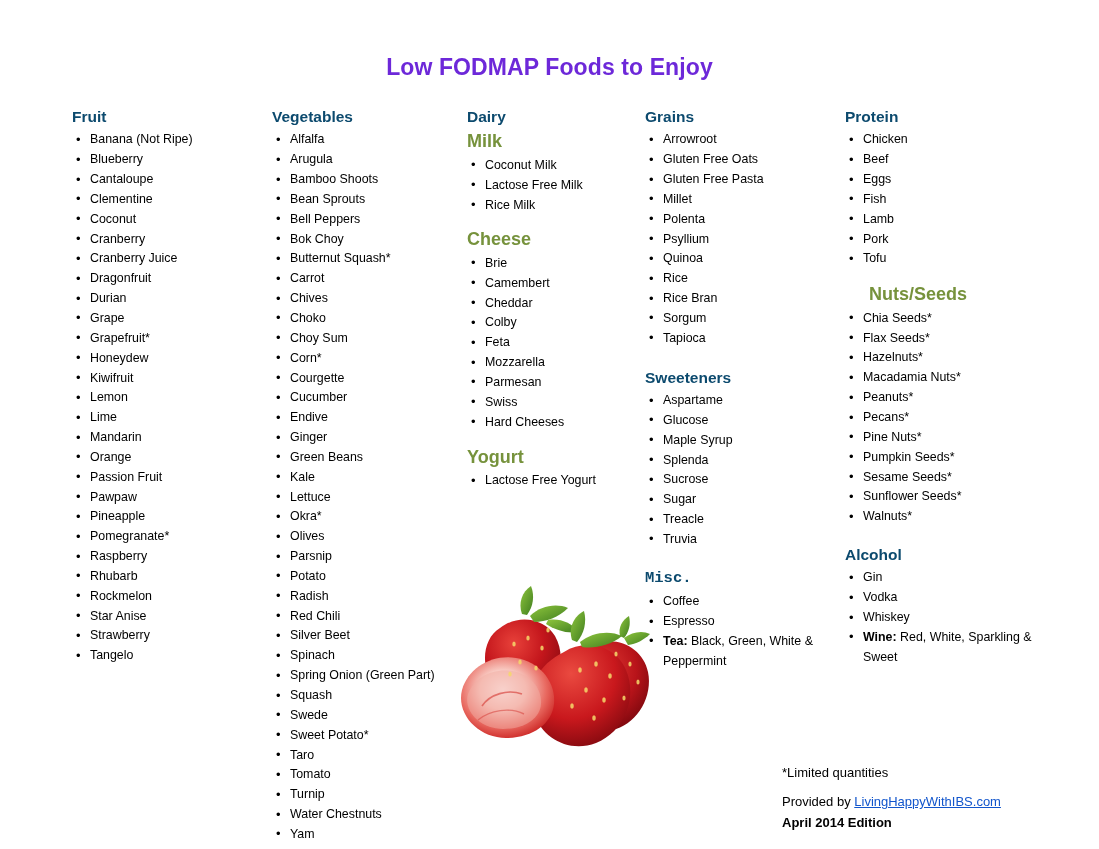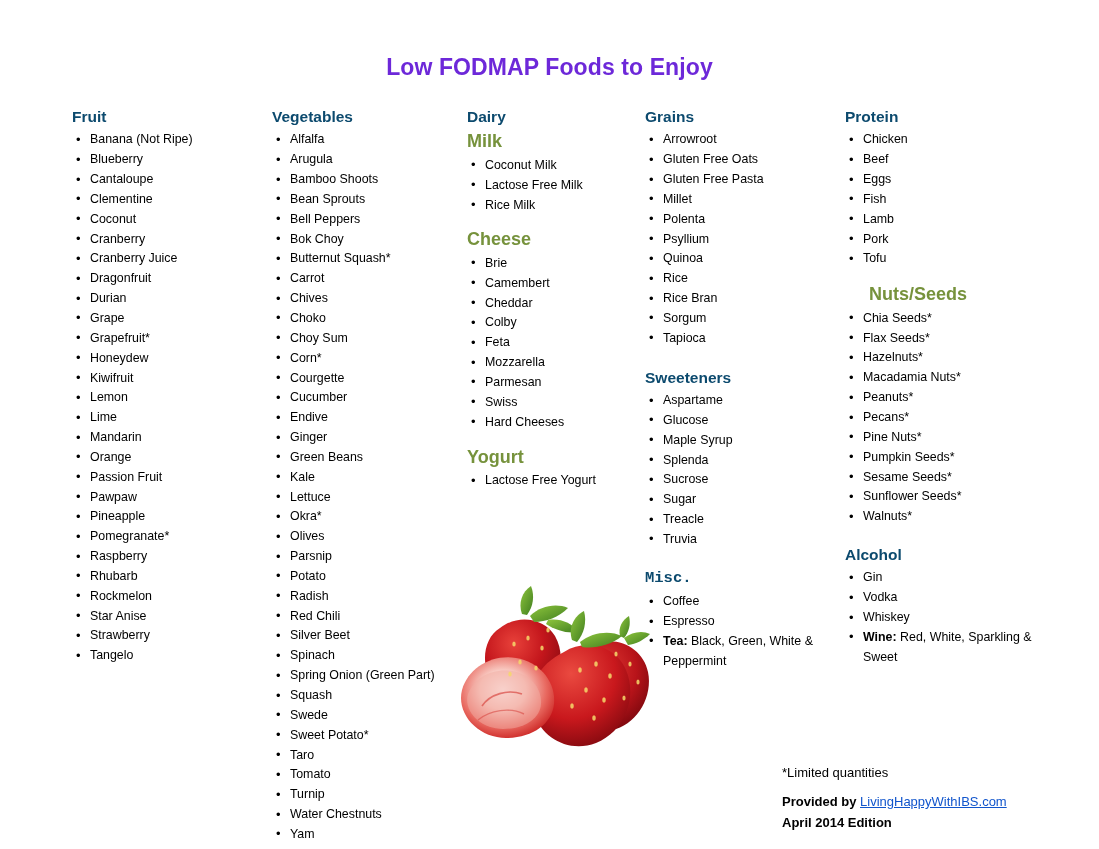--- a/index.html
+++ b/index.html
@@ -104,21 +104,21 @@
     line-height: 21px;
     color: #000;
     margin-left: 29px;
   }
   .footer .line2 { margin-top: 8px; }
   .footer a {
     color: #1155cc;
     text-decoration: underline;
   }
   .footer .edition { font-weight: bold; }
-  .footer .provided { font-weight: bold; }
+  .footer .provided { font-weight: normal; }
 </style>
 </head>
 <body>
 
 <div class="page">
 
   <h1 class="title">Low FODMAP Foods to Enjoy</h1>
 
   <div class="columns">
 

